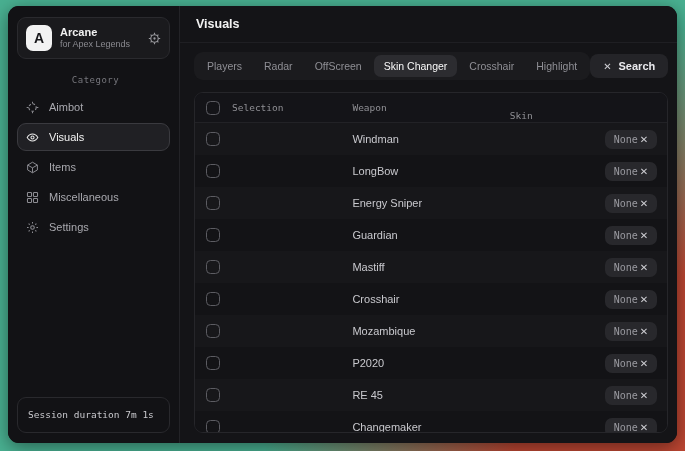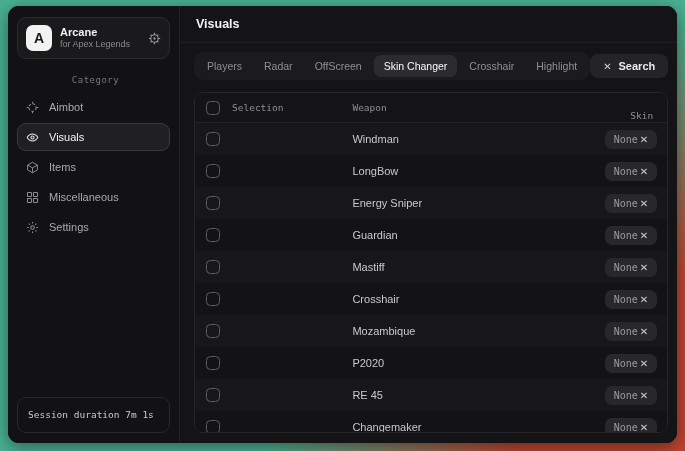--- a/index.html
+++ b/index.html
@@ -78,21 +78,21 @@
   .table-wrap {
     margin:12px 14px 10px 14px; border:1px solid #26262a; border-radius:9px;
     overflow:hidden; flex:1; background:#131316;
   }
   .thead {
     display:grid; grid-template-columns:1fr 1fr 1fr; align-items:center;
     height:30px; border-bottom:1px solid #222226; background:#141418;
     font-family:"DejaVu Sans Mono", monospace; font-size:9.5px; color:#8f8f94;
   }
   .hsel { display:flex; align-items:center; gap:12px; padding-left:11px; }
-  .hskin { text-align:right; padding-right:14px;margin-top:16px; }
+  .hskin { padding-right:14px;margin-top:16px; }
   .trow {
     display:grid; grid-template-columns:1fr 1fr 1fr; align-items:center; height:32px;
   }
   .trow:nth-child(odd) { background:#17171a; }
   .trow:nth-child(even) { background:#131316; }
   .cb {
     width:14px; height:14px; border:1.5px solid #5c5c62; border-radius:4.5px;
     background:transparent; cursor:pointer;
   }
   .csel { padding-left:11px; }

